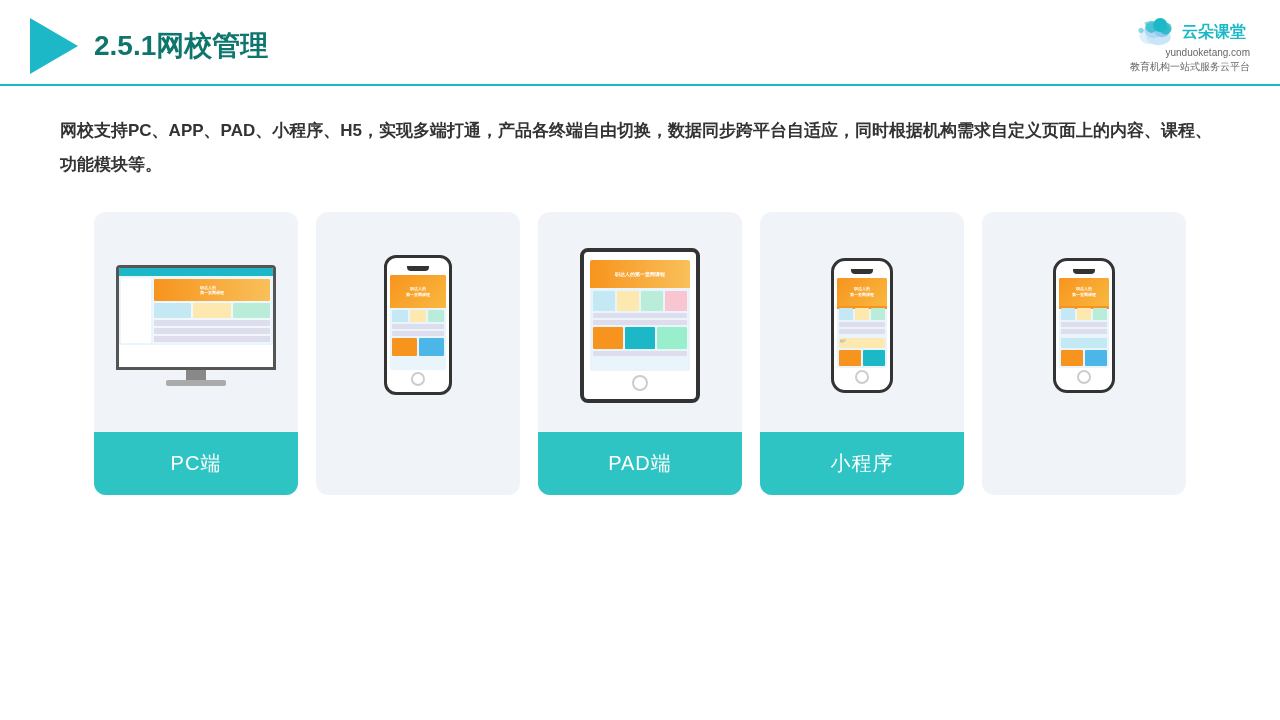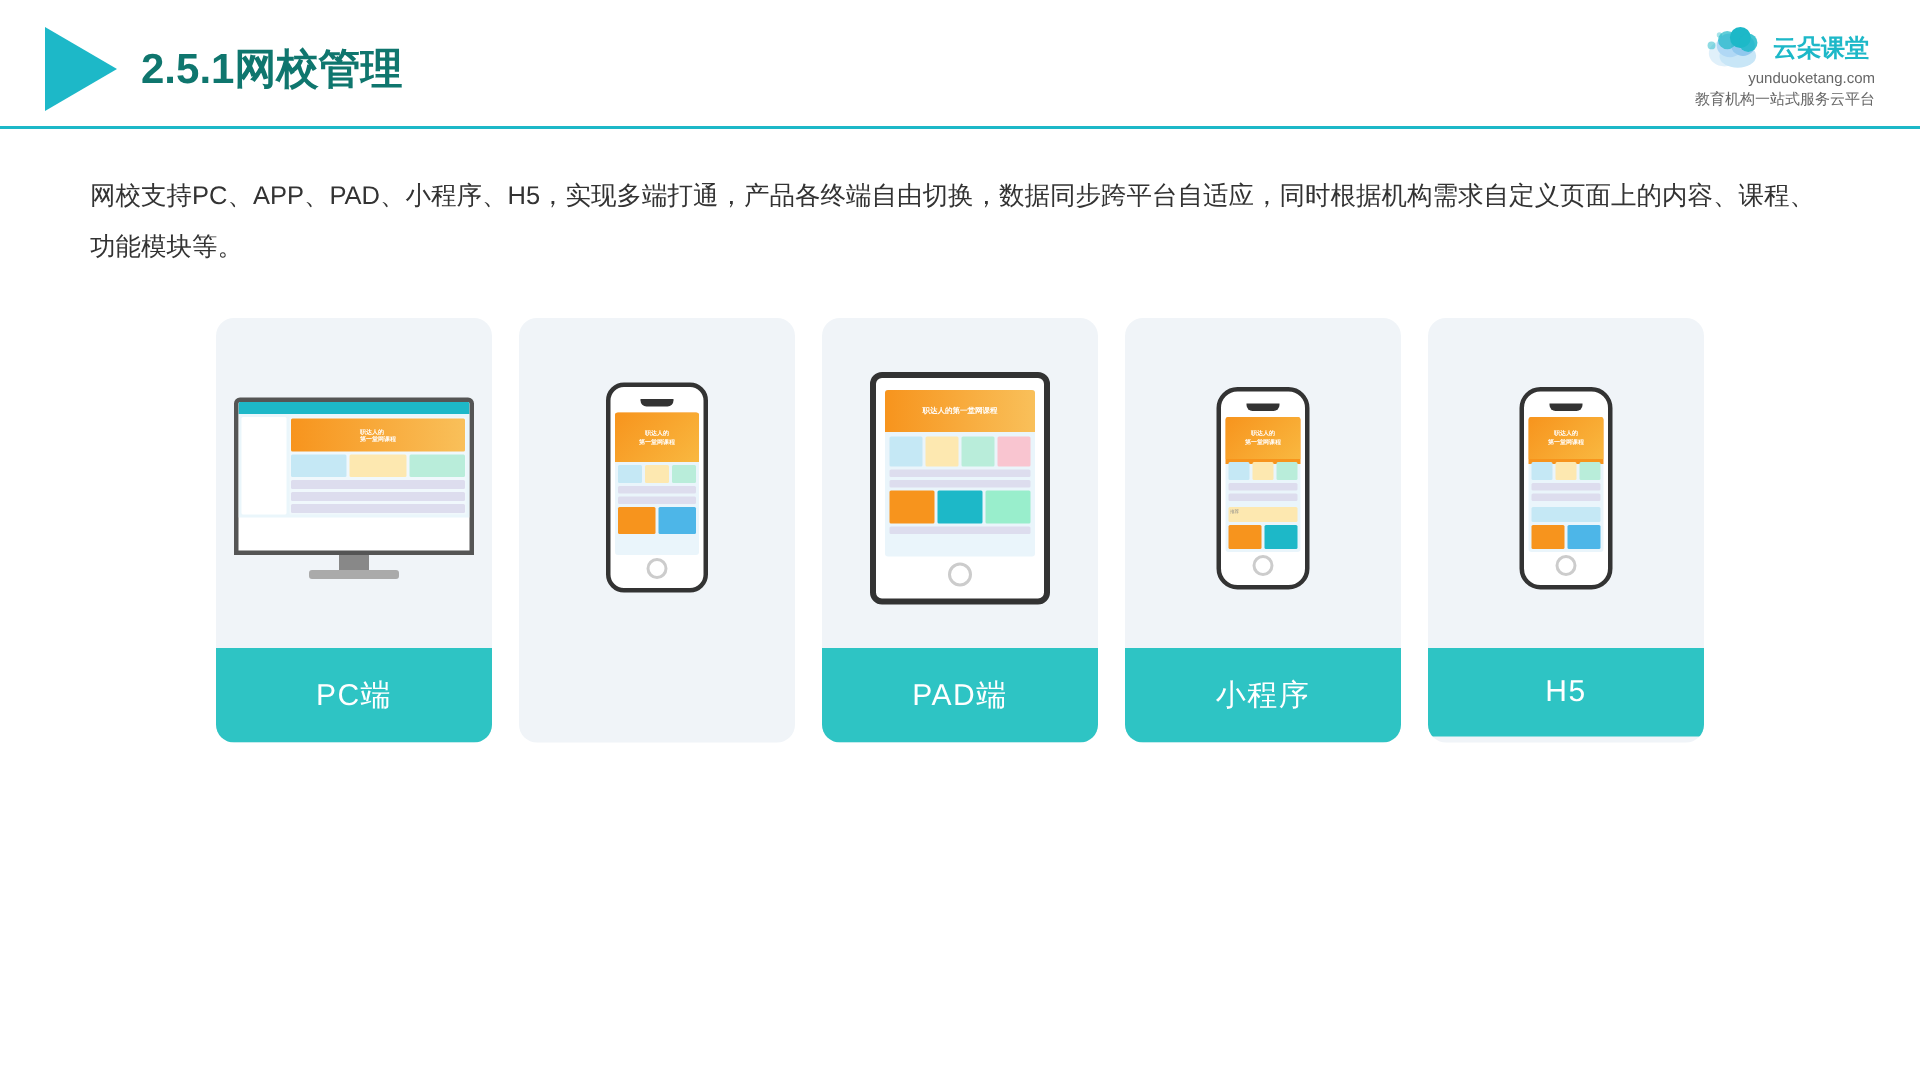--- a/index.html
+++ b/index.html
@@ -65,33 +65,34 @@
 
     
     .content {
       padding: 28px 60px 20px 60px;
     }
     .description {
       font-size: 17px;
       color: #333;
       line-height: 2;
       margin-bottom: 30px;
+      font-weight: bold;
     }
 
     
     .cards-row {
       display: flex;
       gap: 18px;
       justify-content: center;
       margin-top: 10px;
     }
     .card {
       background: #f0f4f8;
       border-radius: 12px;
-      width: 184px;
+      width: 204px;
       display: flex;
       flex-direction: column;
       overflow: hidden;
     }
     .card-image-area {
       width: 100%;
       height: 220px;
       display: flex;
       align-items: center;
       justify-content: center;
@@ -503,17 +504,16 @@
               <div style="height:10px;background:#c5e8f5;border-radius:1px;margin-top:2px;"></div>
               <div class="phone-grid">
                 <div class="phone-grid-item" style="background:#f7941d;height:16px;"></div>
                 <div class="phone-grid-item" style="background:#4db6e8;height:16px;"></div>
               </div>
             </div>
           </div>
           <div class="phone-home-btn"></div>
         </div>
       </div>
-      <div class="card-label">H5</div>
     </div>
 
   </div>
 </div>
 
 </body></html>

